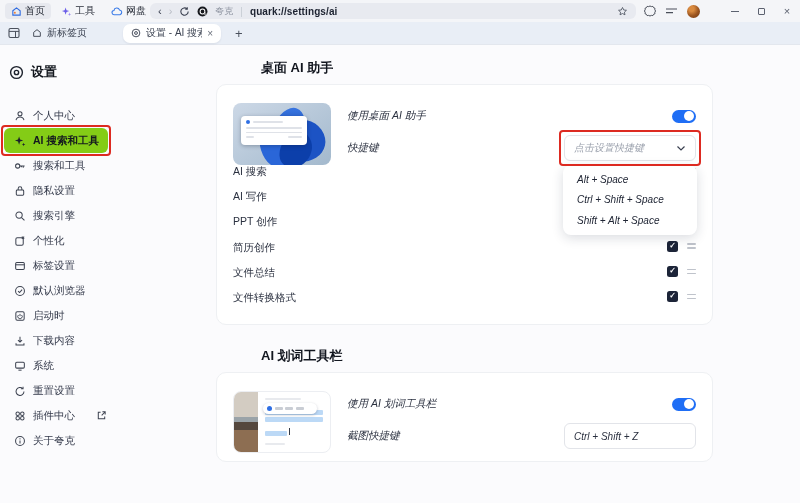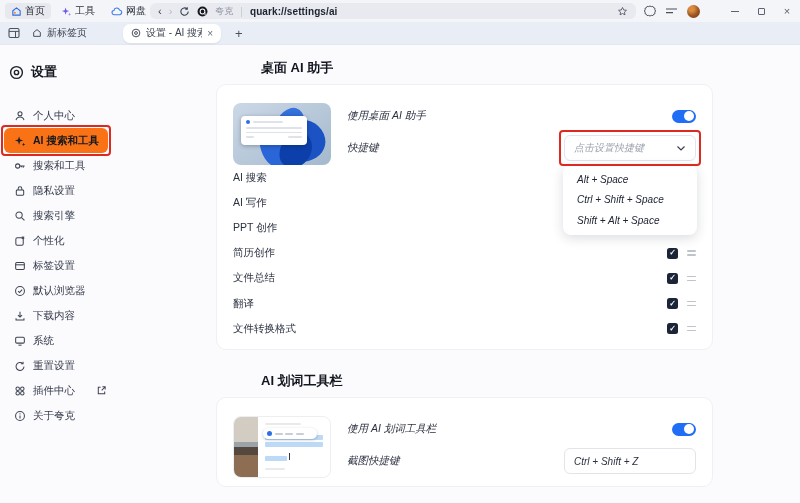--- a/index.html
+++ b/index.html
@@ -37,21 +37,21 @@
   .tab-label { white-space:nowrap; overflow:hidden; }
   .tab.active .tab-label { max-width:64px; }
   .tab-close { font-size:10px; color:#6a707c; margin-left:auto; }
   .tab-add { margin-left:14px; font-size:13px; color:#4a505c; }
 
   
   .sidebar { position:absolute; left:0; top:45px; width:210px; bottom:8px; padding:18px 0 0 9px; }
   .side-title { display:flex; align-items:center; gap:7px; font-size:13px; font-weight:bold; color:#14181f; margin-bottom:22px; }
   .side-item { display:flex; align-items:center; gap:7px; height:25px; padding:0 9px; margin-left:-5px; width:max-content; border-radius:6px; font-size:10.5px; color:#33394a; position:relative; }
   .side-item .icn { display:flex; width:13px; justify-content:center; }
-  .side-item.active { background:#f97316; font-weight:bold; color:#14181f; }
+  .side-item.active { background:#84cc16; font-weight:bold; color:#14181f; }
   .side-item.active::after { content:""; position:absolute; inset:-3px; border:2px solid #dd2a21; border-radius:4px; pointer-events:none; }
   .ext-link { margin-left:14px; display:flex; }
 
   
   .main { position:absolute; left:216px; top:45px; width:584px; bottom:0; }
   .section-title { font-size:13px; font-weight:bold; color:#12161f; margin-top:14px;margin-left:45px; }
   .card { width:497px; background:#fff; border:1px solid #eef0f3; border-radius:10px; margin-top:7px; padding:18px 16px 8px; }
   .card-top { display:flex; gap:16px;font-style:italic; }
   .card-rows { flex:1; display:flex; flex-direction:column; }
   .row-a { display:flex; justify-content:space-between; align-items:center; height:26px; }
@@ -62,21 +62,21 @@
   .toggle .knob { position:absolute; top:1.5px; right:2px; width:10px; height:10px; border-radius:50%; background:#fff; }
 
   .select-wrap { position:relative; }
   .select-box { width:132px; height:26px; border:1px solid #e2e4e9; border-radius:6px; background:#fff; display:flex; align-items:center; justify-content:space-between; padding:0 9px; }
   .select-box .ph { font-size:10px; color:#9ba1ad; }
   .annotate-red::before { content:""; position:absolute; inset:-5px; border:2px solid #dd2a21; border-radius:4px; pointer-events:none; z-index:30; }
   .dropdown { position:absolute; left:-1px; top:30px; width:134px; background:#fff; border-radius:8px; box-shadow:0 3px 12px rgba(25,35,60,.16); padding:4px 0; list-style:none; z-index:20; }
   .dropdown li { height:20.5px; display:flex; align-items:center; padding:0 14px; font-size:10px; color:#20263500; color:#202635; white-space:nowrap; }
 
   .features-header { margin-top:12px; font-size:10px; color:#a8adb8; }
-  .feature-row { display:flex; align-items:center; justify-content:space-between; height:25.2px; }
+  .feature-row { display:flex; align-items:flex-start; justify-content:space-between; height:25.2px; }
   .feature-label { font-size:10.5px; color:#2b3140; }
   .feature-controls { display:flex; align-items:center; gap:9px; }
   .checkbox { width:11px; height:11px; background:#1c2438; border-radius:2.5px; display:flex; align-items:center; justify-content:center; }
   .checkbox::after { content:"\2713"; color:#fff; font-size:8px; font-weight:bold; line-height:1; }
   .drag-handle { display:flex; flex-direction:column; gap:2.5px; }
   .drag-handle i { display:block; width:9px; height:1.5px; background:#bfc3cb; border-radius:1px; }
 
   .section-title.t2 { margin-top:22px; }
 
   
@@ -306,20 +306,29 @@
   <div class="side-item">
     <span class="icn">
         <svg width="12" height="12" viewBox="0 0 13 13">
           <circle cx="6.5" cy="6.5" r="4.8" fill="none" stroke="#3c4250" stroke-width="1.1"></circle>
           <path d="M4.4 6.6 6 8.2 8.8 5" fill="none" stroke="#3c4250" stroke-width="1.1"></path>
         </svg>
       </span>
     <span>默认浏览器</span>
   </div>
 
+  <div class="side-item">
+    <span class="icn">
+        <svg width="12" height="12" viewBox="0 0 13 13">
+          <rect x="2" y="2" width="9" height="9" rx="1.5" fill="none" stroke="#3c4250" stroke-width="1.1"></rect>
+          <path d="M6.5 4.2v2.5M4.8 5.4a2.4 2.4 0 1 0 3.4 0" fill="none" stroke="#3c4250" stroke-width="1"></path>
+        </svg>
+      </span>
+    <span>启动时</span>
+  </div>
 
   <div class="side-item">
     <span class="icn">
         <svg width="12" height="12" viewBox="0 0 13 13">
           <path d="M6.5 2v5.5M4.3 5.5 6.5 7.7 8.7 5.5" fill="none" stroke="#3c4250" stroke-width="1.1"></path>
           <path d="M2.2 9v1.8h8.6V9" fill="none" stroke="#3c4250" stroke-width="1.1"></path>
         </svg>
       </span>
     <span>下载内容</span>
   </div>
@@ -471,30 +480,20 @@
       <span class="feature-label">文件总结</span>
       <span class="feature-controls">
           <span class="checkbox"></span>
           <span class="drag-handle">
             <i></i>
             <i></i>
           </span>
         </span>
     </div>
     <div class="feature-row">
-      <span class="feature-label">翻译</span>
-      <span class="feature-controls">
-          <span class="checkbox"></span>
-          <span class="drag-handle">
-            <i></i>
-            <i></i>
-          </span>
-        </span>
-    </div>
-    <div class="feature-row">
       <span class="feature-label">文件转换格式</span>
       <span class="feature-controls">
           <span class="checkbox"></span>
           <span class="drag-handle">
             <i></i>
             <i></i>
           </span>
         </span>
     </div>
   </div>

